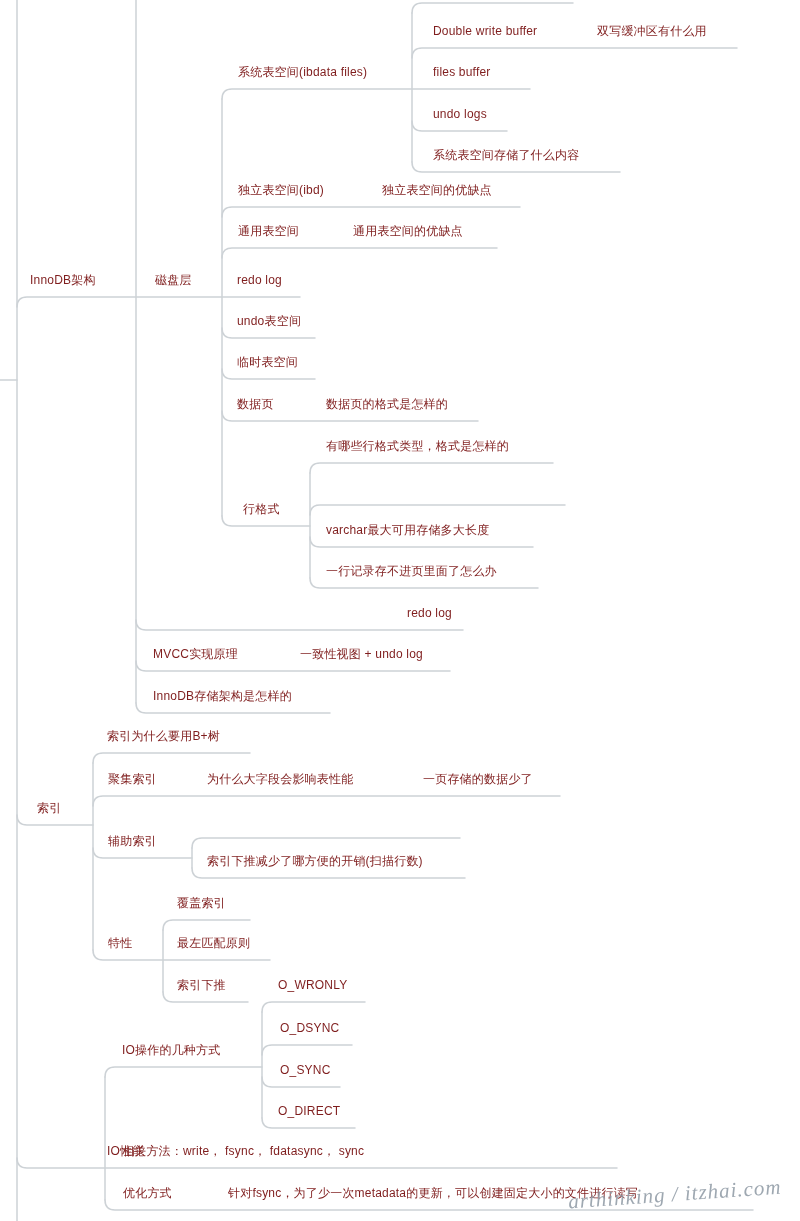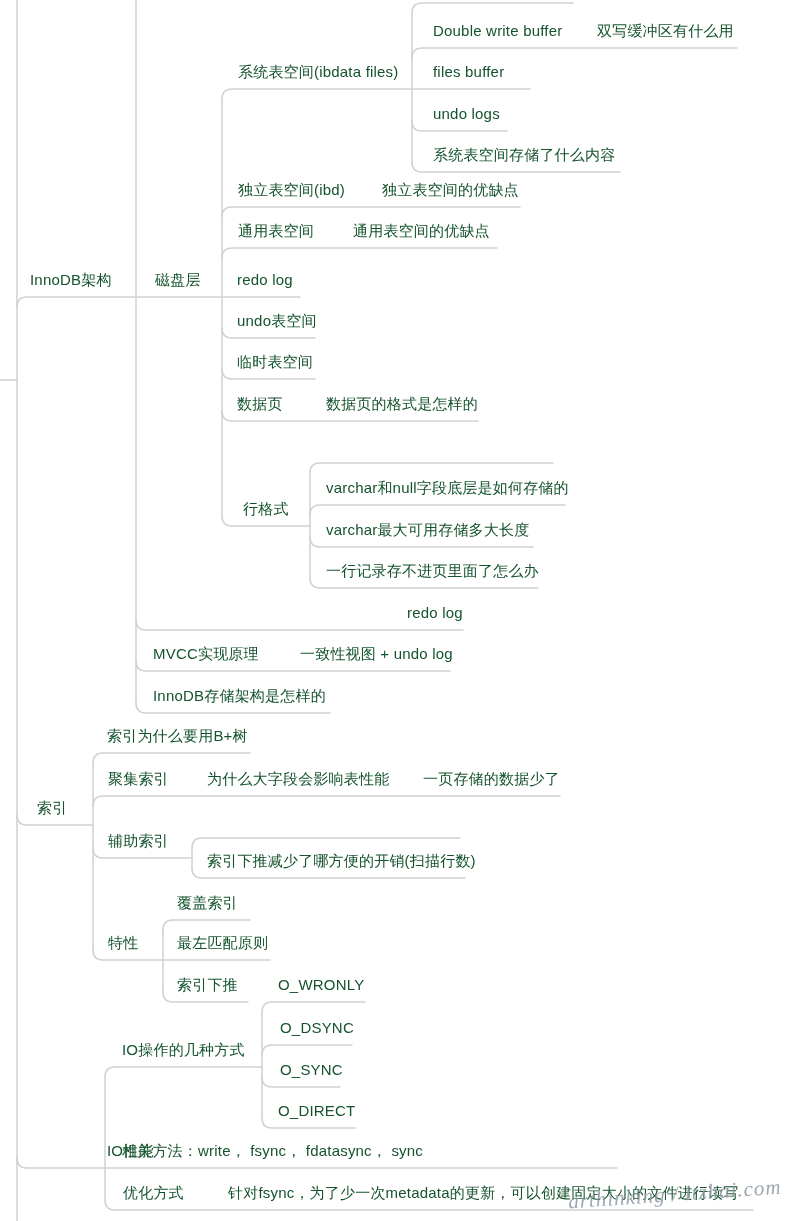--- a/index.html
+++ b/index.html
@@ -7,23 +7,23 @@
     position:relative;
     width:800px;
     height:1221px;
     overflow:hidden;
     background:#ffffff;
     font-family:"Liberation Sans","DejaVu Sans",sans-serif;
   }
   #wires{position:absolute;left:0;top:0;}
   .lbl{
     position:absolute;
-    font-size:15px;
+    font-size:12px;
     line-height:20px;
-    color:#14532d;
+    color:#7f1d1d;
     white-space:nowrap;
     letter-spacing:0.2px;
   }
   .wm{
     position:absolute;
     font-family:"Liberation Serif","DejaVu Serif",serif;
     font-style:italic;
     font-size:21px;
     color:#8e99a4;
     opacity:0.85;
@@ -108,21 +108,21 @@
   <div class="lbl" style="left:238px;top:180px">独立表空间(ibd)</div>
   <div class="lbl" style="left:382px;top:180px">独立表空间的优缺点</div>
   <div class="lbl" style="left:238px;top:221px">通用表空间</div>
   <div class="lbl" style="left:353px;top:221px">通用表空间的优缺点</div>
   <div class="lbl" style="left:237px;top:270px">redo log</div>
   <div class="lbl" style="left:237px;top:311px">undo表空间</div>
   <div class="lbl" style="left:237px;top:352px">临时表空间</div>
   <div class="lbl" style="left:237px;top:394px">数据页</div>
   <div class="lbl" style="left:326px;top:394px">数据页的格式是怎样的</div>
   <div class="lbl" style="left:243px;top:499px">行格式</div>
-  <div class="lbl" style="left:326px;top:478px">varchar和null字段底层是如何存储的</div>
+  <div class="lbl" style="left:326px;top:436px">有哪些行格式类型，格式是怎样的</div>
   <div class="lbl" style="left:326px;top:520px">varchar最大可用存储多大长度</div>
   <div class="lbl" style="left:326px;top:561px">一行记录存不进页里面了怎么办</div>
   <div class="lbl" style="left:407px;top:603px">redo log</div>
   <div class="lbl" style="left:153px;top:644px">MVCC实现原理</div>
   <div class="lbl" style="left:300px;top:644px">一致性视图 + undo log</div>
   <div class="lbl" style="left:153px;top:686px">InnoDB存储架构是怎样的</div>
 
   <div class="lbl" style="left:37px;top:798px">索引</div>
   <div class="lbl" style="left:107px;top:726px">索引为什么要用B+树</div>
   <div class="lbl" style="left:108px;top:769px">聚集索引</div>

